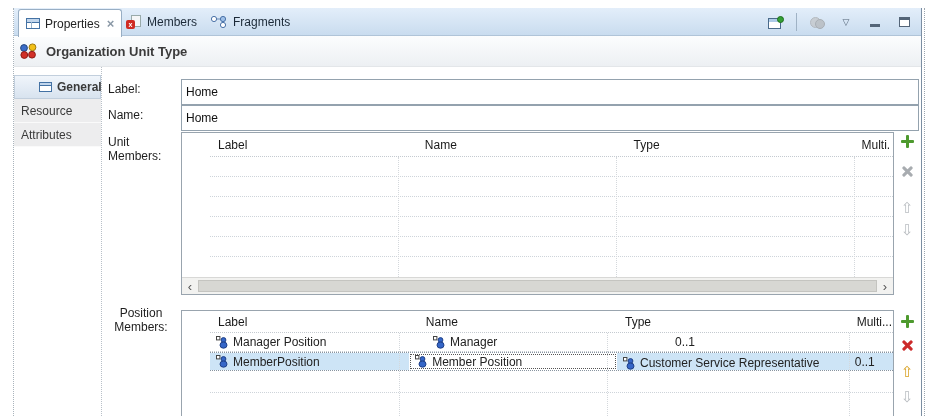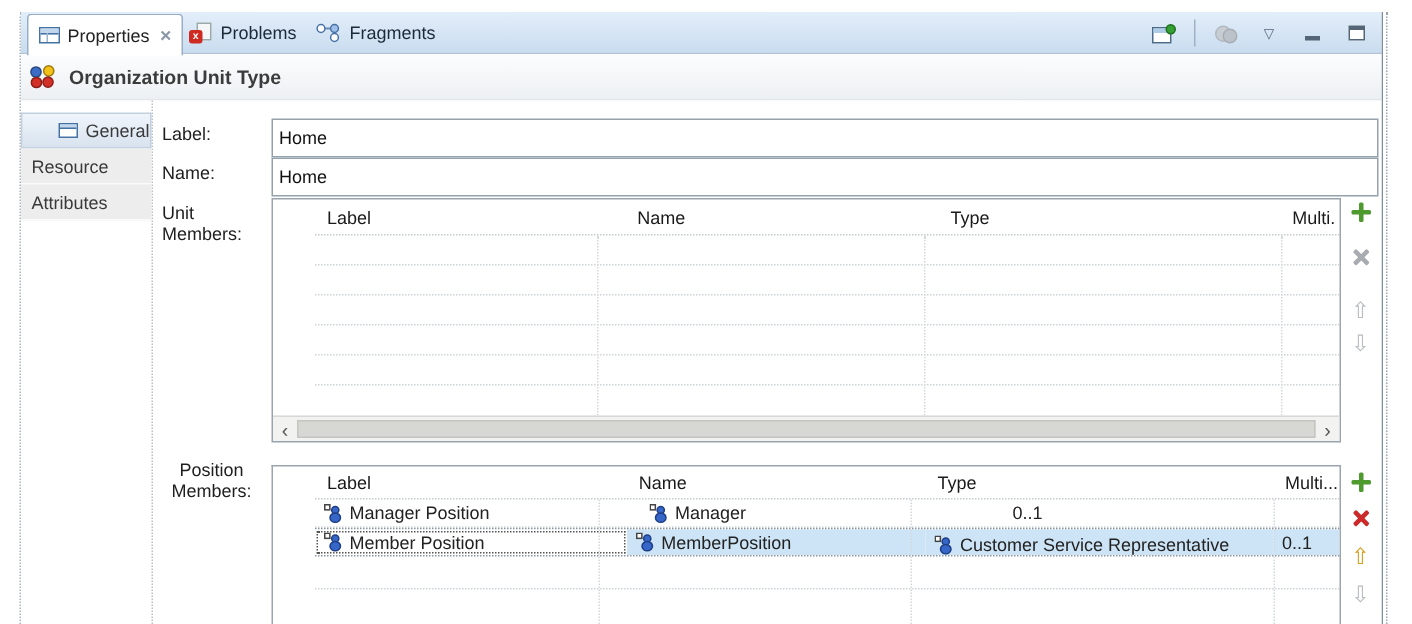--- a/index.html
+++ b/index.html
@@ -54,21 +54,21 @@
          padding-left:4px; border-bottom:1px solid #e3e6e9; }
   .hdr-title { font-size:13px; font-weight:bold; color:#3b3b3b;text-align:right; }
 
   
   .content { position:absolute; left:0; top:59px; right:0; bottom:0; background:#fff; }
   .side-sep { position:absolute; left:87px; top:0; bottom:0; border-left:1px dotted #b8c0c8; }
 
   .side { position:absolute; left:0; top:8px; width:87px; }
   .side-item { height:24px; display:flex; align-items:center; gap:5px; padding-left:7px;
                background:#ededee; border-bottom:1px solid #fafafa; color:#3a3a3a; cursor:pointer; }
-  .side-item.sel { background:linear-gradient(#f0f5fb,#d8e3ef); border:1px solid #c2cfdd; font-weight:normal;padding-left:24px; }
+  .side-item.sel { background:linear-gradient(#f0f5fb,#d8e3ef); border:1px solid #c2cfdd; font-weight:bold;padding-left:24px; }
   .ic-side-table { width:13px; height:10px; border:1px solid #4472a4; background:#fff; position:relative; flex:0 0 auto; }
   .ic-side-table::before { content:""; position:absolute; left:0; top:0; right:0; height:2px; background:#c2d6ec; border-bottom:1px solid #4472a4; }
 
   .flabel { position:absolute; left:94px; color:#1e1e1e; }
   .finput { position:absolute; left:167px; width:738px; height:21px; border:1px solid #94a2ae;
             padding:12px 4px; font:12px "Liberation Sans",sans-serif; color:#111; background:#fff; }
 
   
   .tbl { position:absolute; left:167px; width:713px; border:1px solid #99a4ae; background:#fff; overflow:hidden;padding-left:28px; }
   .thead { display:flex; height:24px; align-items:center; border-bottom:1px dotted #c4cad0; }
@@ -118,21 +118,21 @@
       <div class="tab-active">
         <span class="ic-table"></span>
         <span class="tab-label">Properties</span>
         <span class="tab-close">×</span>
       </div>
       <div class="tab-plain tab-problems">
         <span class="ic-problems">
           <span class="doc"></span>
             <span class="err">x</span>
         </span>
-        <span class="tab-label">Problems</span>
+        <span class="tab-label">Members</span>
       </div>
       <div class="tab-plain tab-fragments">
         <svg width="18" height="15" viewBox="0 0 18 15">
           <path d="M4 4 H13 M13 4 V10 M13 10 H16" stroke="#6a8cb8" fill="none" stroke-width="1.2"></path>
           <circle cx="4" cy="4" r="2.6" fill="#fff" stroke="#4a72a8"></circle>
           <circle cx="13" cy="4" r="2.6" fill="#9ec0e8" stroke="#4a72a8"></circle>
           <circle cx="13" cy="10" r="2.6" fill="#fff" stroke="#4a72a8"></circle>
         </svg>
         <span class="tab-label">Fragments</span>
       </div>
@@ -261,35 +261,35 @@
               <ellipse cx="7.5" cy="9.1" rx="3.5" ry="3.1" fill="#3566c8" stroke="#1e3f86"></ellipse>
             </svg>
             <span>Manager</span>
           </span>
           <span class="tcell" style="width:46px;">
             <span>0..1</span>
           </span>
         </div>
 
         <div class="trow sel">
+          <span class="tcell" style="width:208px;">
+            <svg class="pos-ic" width="13" height="13" viewBox="0 0 13 13">
+              <rect x="0.5" y="0.5" width="3.4" height="3.4" fill="#fff" stroke="#444"></rect>
+              <circle cx="7.5" cy="4" r="2.4" fill="#3566c8" stroke="#1e3f86"></circle>
+              <ellipse cx="7.5" cy="9.1" rx="3.5" ry="3.1" fill="#3566c8" stroke="#1e3f86"></ellipse>
+            </svg>
+            <span>MemberPosition</span>
+          </span>
           <span class="tcell focuscell" style="width:217px;">
             <svg class="pos-ic" width="13" height="13" viewBox="0 0 13 13">
               <rect x="0.5" y="0.5" width="3.4" height="3.4" fill="#fff" stroke="#444"></rect>
               <circle cx="7.5" cy="4" r="2.4" fill="#3566c8" stroke="#1e3f86"></circle>
               <ellipse cx="7.5" cy="9.1" rx="3.5" ry="3.1" fill="#3566c8" stroke="#1e3f86"></ellipse>
             </svg>
             <span>Member Position</span>
-          </span>
-          <span class="tcell" style="width:208px;">
-            <svg class="pos-ic" width="13" height="13" viewBox="0 0 13 13">
-              <rect x="0.5" y="0.5" width="3.4" height="3.4" fill="#fff" stroke="#444"></rect>
-              <circle cx="7.5" cy="4" r="2.4" fill="#3566c8" stroke="#1e3f86"></circle>
-              <ellipse cx="7.5" cy="9.1" rx="3.5" ry="3.1" fill="#3566c8" stroke="#1e3f86"></ellipse>
-            </svg>
-            <span>MemberPosition</span>
           </span>
           <span class="tcell" style="width:242px;align-items:flex-end;">
             <svg class="pos-ic" width="13" height="13" viewBox="0 0 13 13">
               <rect x="0.5" y="0.5" width="3.4" height="3.4" fill="#fff" stroke="#444"></rect>
               <circle cx="7.5" cy="4" r="2.4" fill="#3566c8" stroke="#1e3f86"></circle>
               <ellipse cx="7.5" cy="9.1" rx="3.5" ry="3.1" fill="#3566c8" stroke="#1e3f86"></ellipse>
             </svg>
             <span>Customer Service Representative</span>
           </span>
           <span class="tcell" style="width:46px;">

